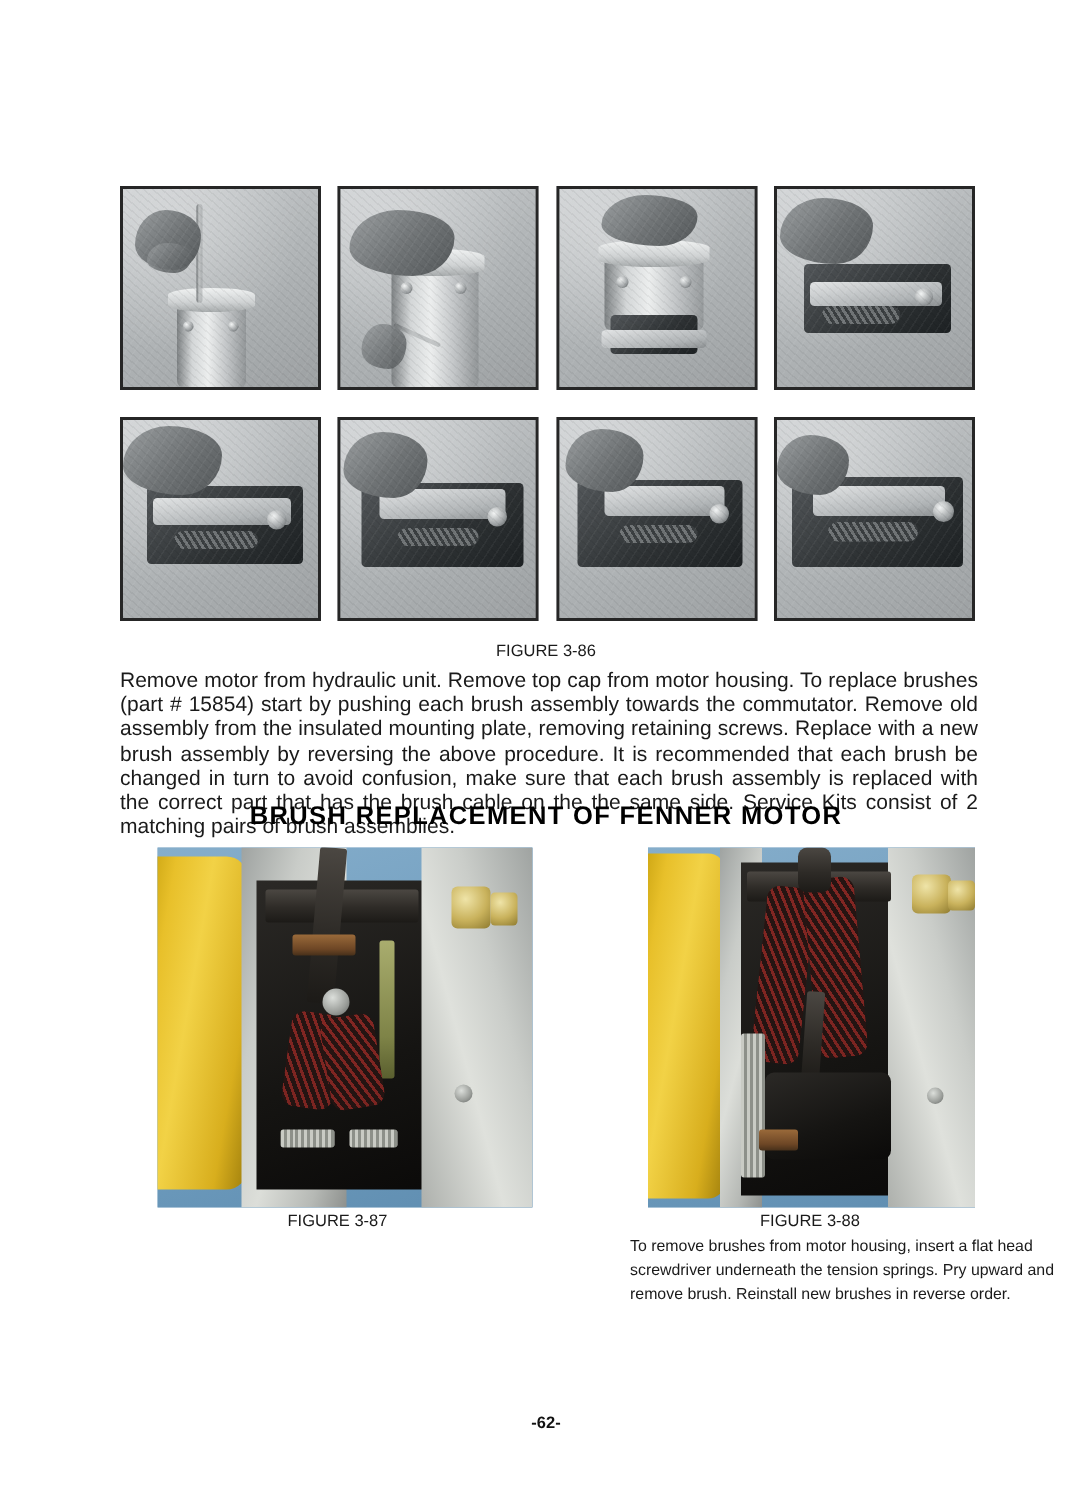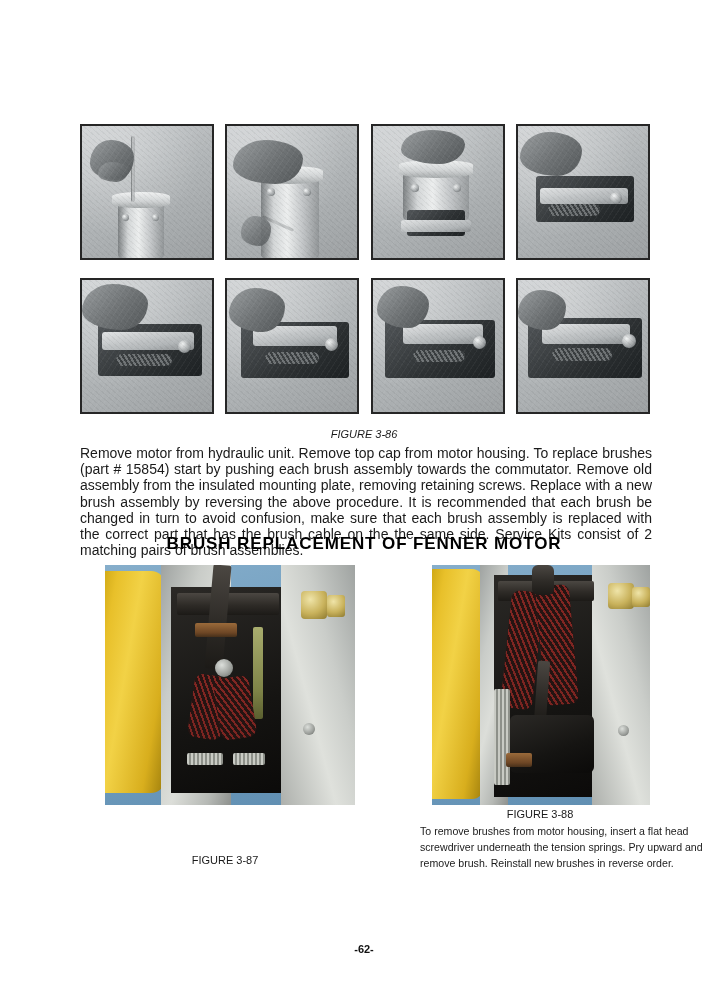--- a/index.html
+++ b/index.html
@@ -180,22 +180,22 @@
     border-radius: 2px;
   }
 
   
   .fig-label {
     position: absolute;
     text-align: center;
     font-size: 11px;
     color: #1a1a1a;
   }
-  #fig-label-3-86 { left: 0; width: 728px; top: 428px; font-style: italic; }
-  #fig-label-3-87 { left: 80px; width: 290px; top: 808px; margin-top: 46px; }
+  #fig-label-3-86 { left: 0; width: 728px; top: 428px; }
+  #fig-label-3-87 { left: 80px; width: 290px; top: 808px; }
   #fig-label-3-88 { left: 395px; width: 290px; top: 808px; }
 
   .body-justified {
     position: absolute;
     left: 80px;
     top: 445px;
     width: 572px;
     font-size: 14px;
     line-height: 16.2px;
     text-align: justify;

